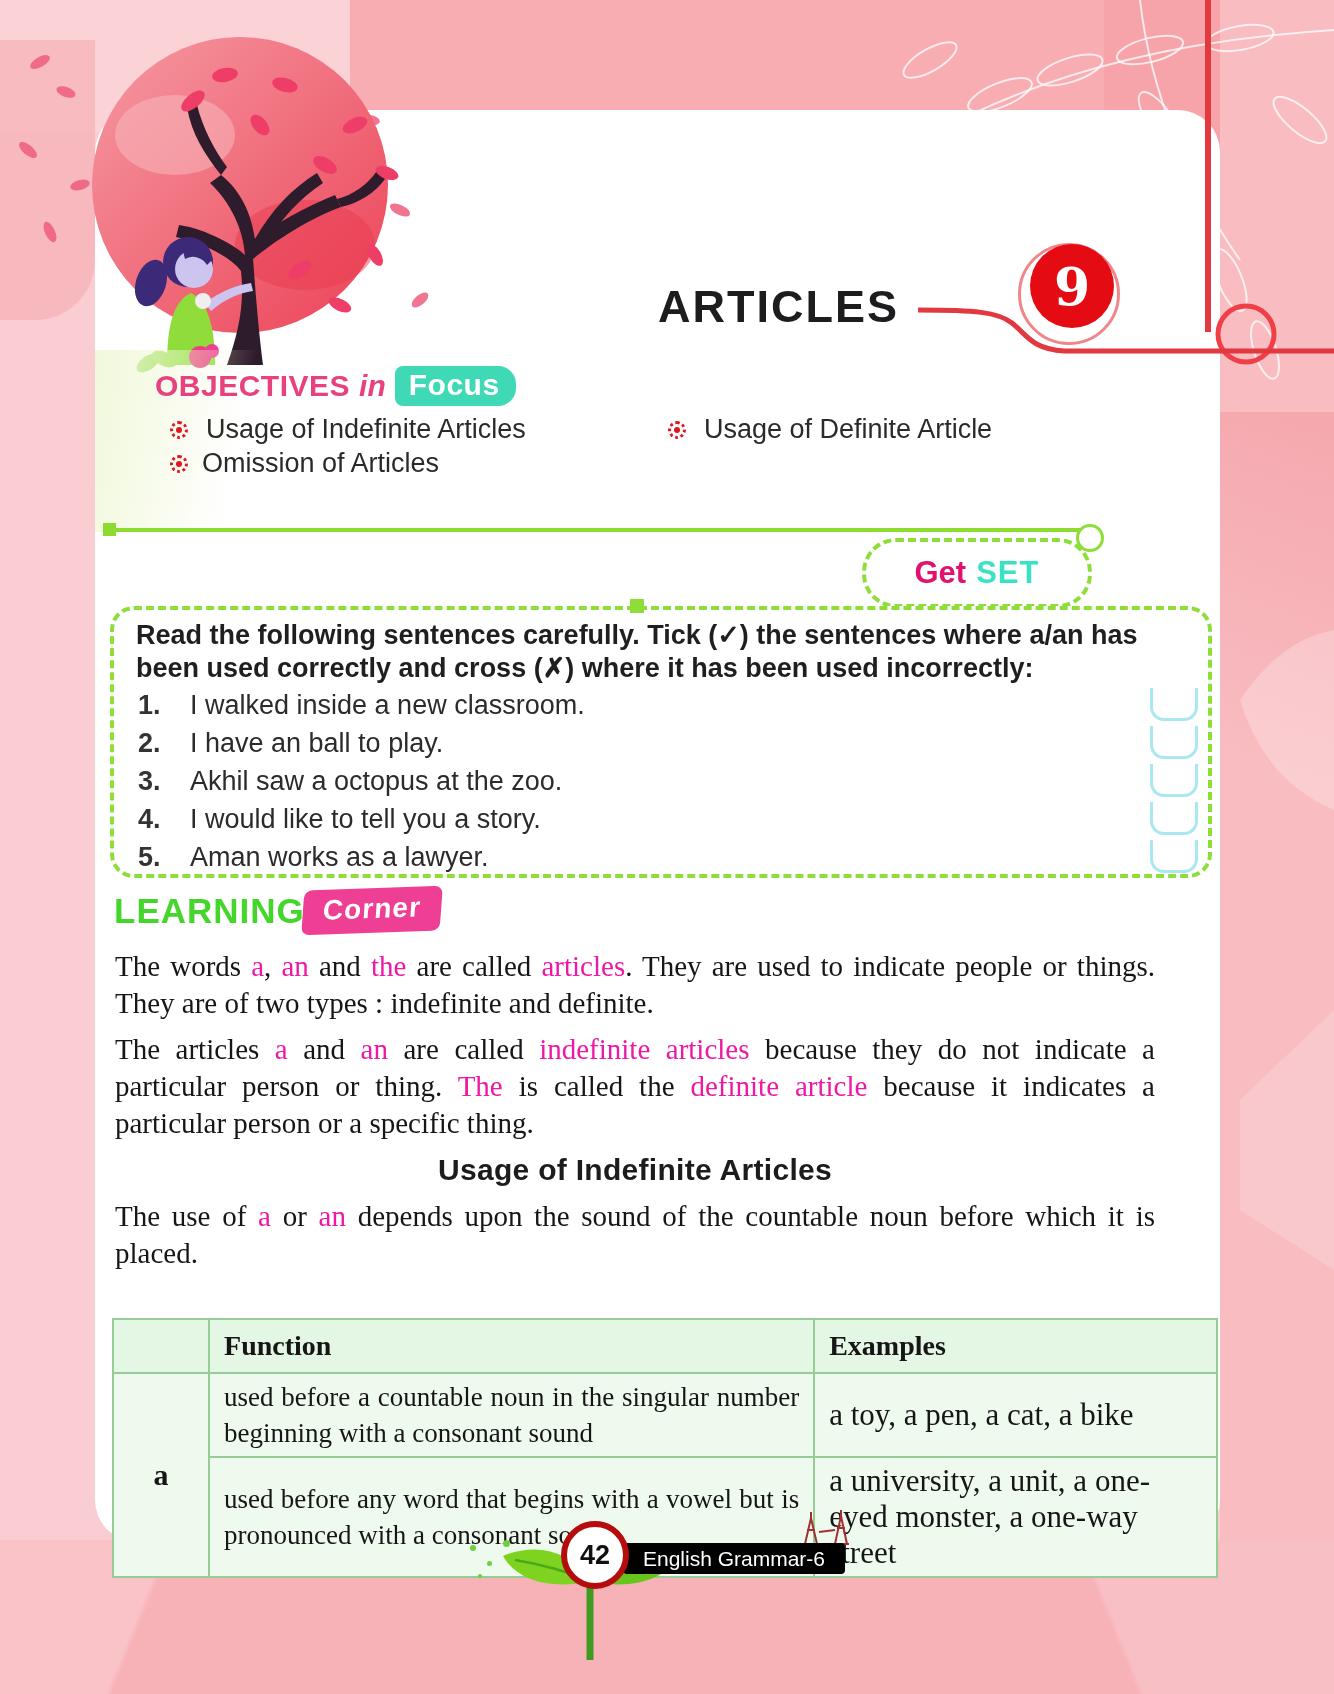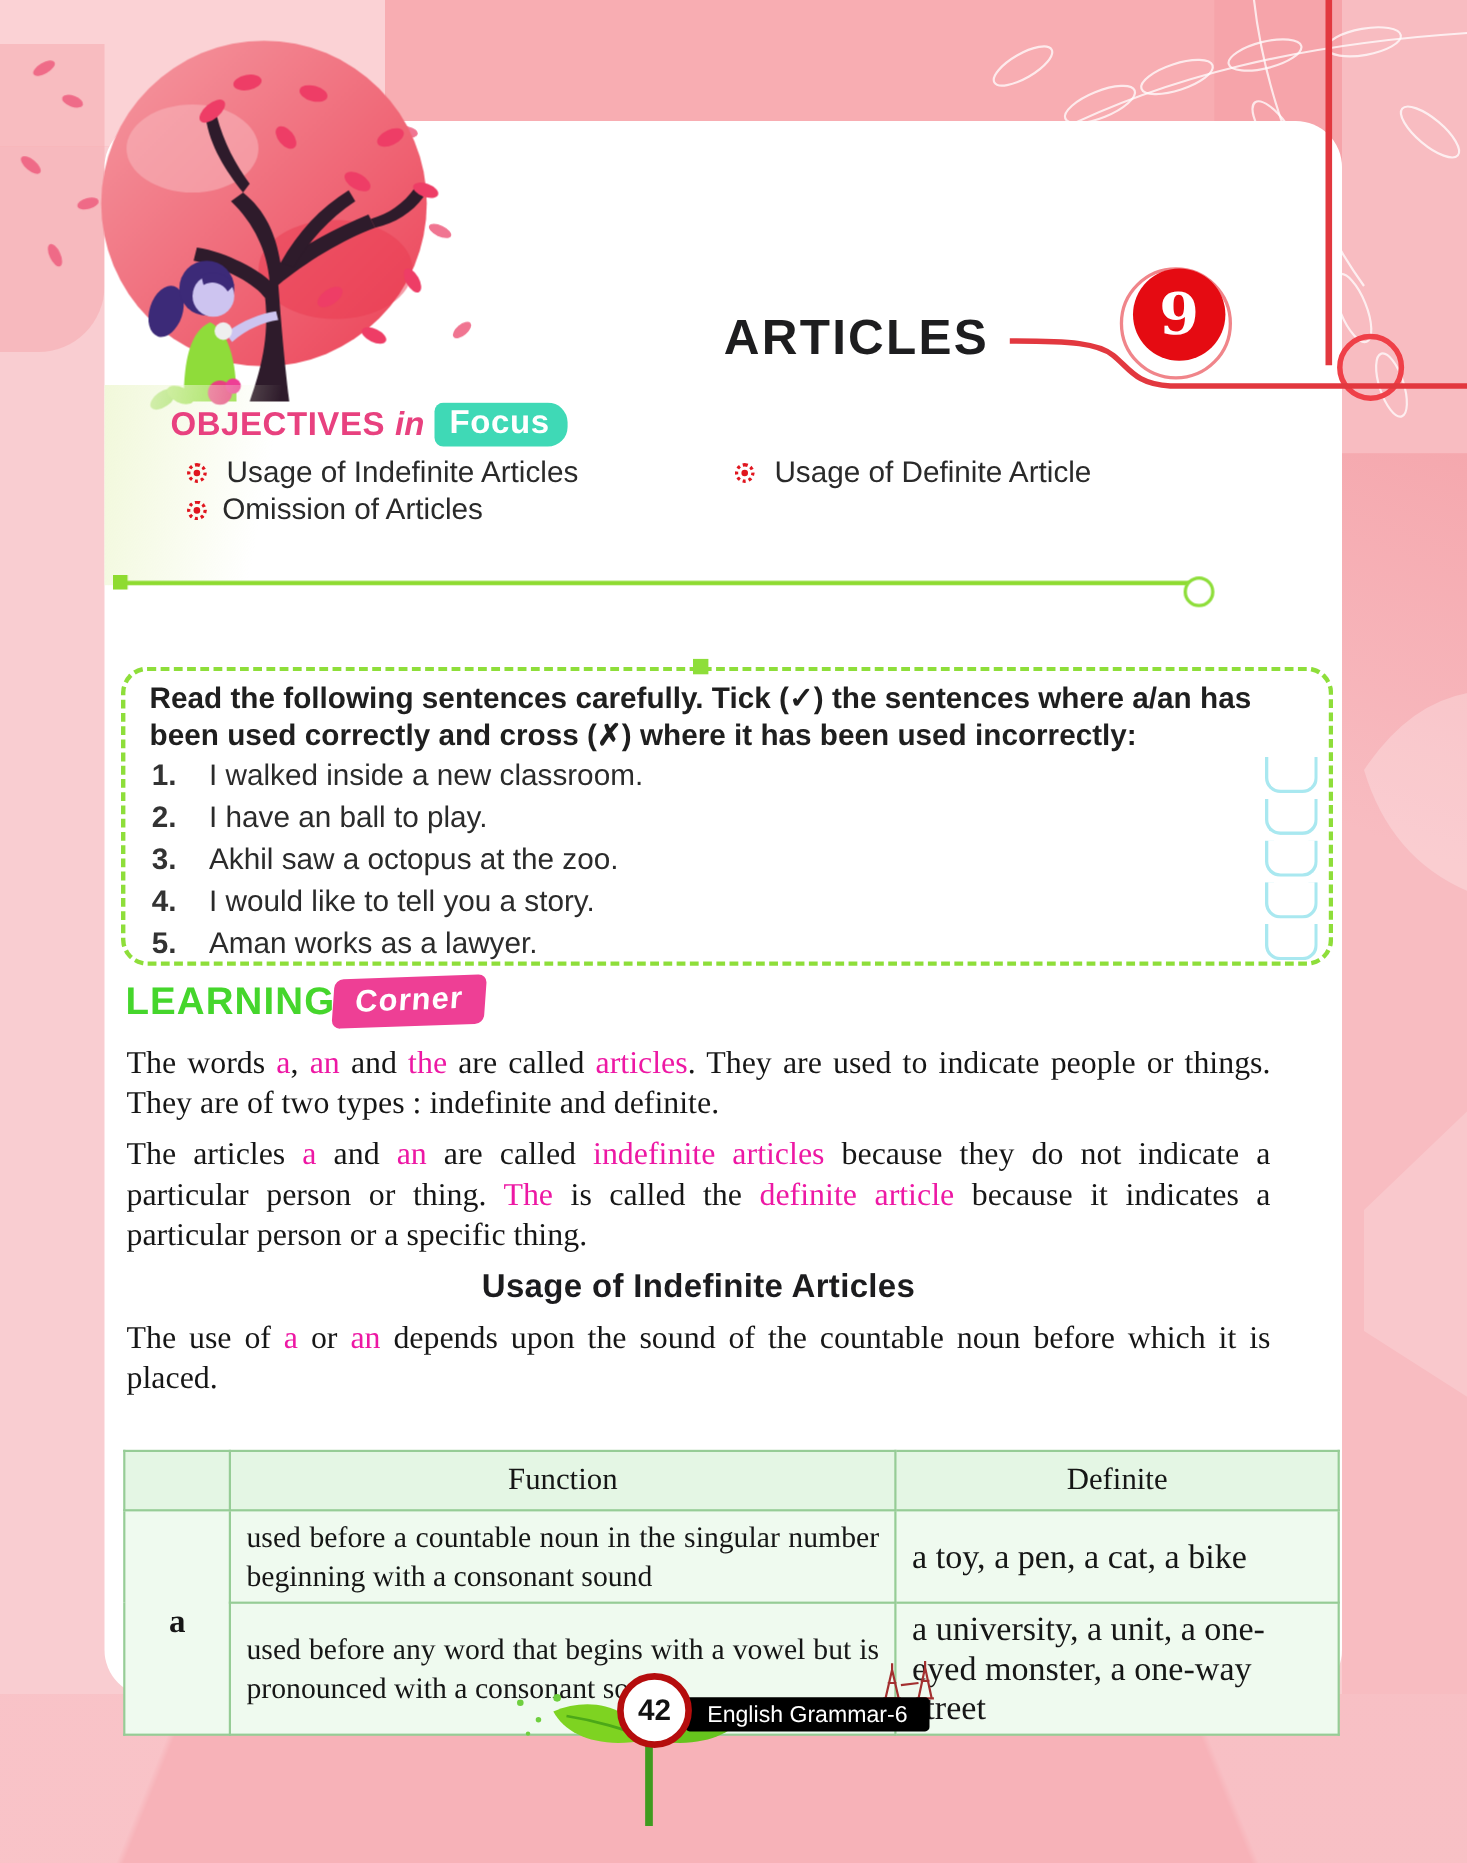--- a/index.html
+++ b/index.html
@@ -74,21 +74,21 @@
   .main-text p{margin:0 0 9px 0;}
   .seg-m{color:#ed18a4;}
   .sub-heading{font-family:"Liberation Sans",sans-serif;font-size:30px;font-weight:bold;color:#1c1c1e;
     text-align:center;margin:8px 0 10px;letter-spacing:.3px;}
   .table-intro{font-size:30px;font-weight:bold;color:#de1620;margin-top:10px;text-align:left;}
 
   
   table.gram{position:absolute;left:112px;top:1318px;width:1106px;border-collapse:collapse;
     font-family:"Liberation Serif",serif;color:#161616;}
   table.gram td{border:2px solid #96cc96;background:#effaef;padding:5px 14px;vertical-align:middle;}
-  table.gram tr.thead td{background:#e4f6e4;text-align:center;font-weight:normal;font-size:28px;height:42px;}
+  table.gram tr.thead td{background:#e4f6e4;text-align:left;font-weight:bold;font-size:28px;height:42px;}
   td.fn{font-size:27px;line-height:36px;text-align:justify;}
   td.ex{font-size:31px;line-height:36px;}
   td.article-cell{text-align:center;font-weight:bold;font-size:30px;width:68px;}
   col.c-a{width:72px;} col.c-fn{width:622px;} col.c-ex{width:412px;}
 
   
   .circle42{position:absolute;left:561px;top:1521px;width:56px;height:56px;background:#fff;border:6px solid #b50d0d;
     border-radius:50%;display:flex;align-items:center;justify-content:center;font-size:27px;font-weight:bold;color:#111;z-index:3;}
   .ribbon{position:absolute;left:623px;top:1543px;width:222px;height:31px;background:#000000;border-radius:4px;
     display:flex;align-items:center;justify-content:center;color:#fff;font-size:21px;z-index:2;}
@@ -218,20 +218,24 @@
       <span>Usage of Definite Article</span>
     </div>
     <div class="obj-item i2">
       <span class="dot-bullet"></span>
       <span>Omission of Articles</span>
     </div>
   </div>
 
   <div class="green-line"></div>
   <div class="green-line-sq"></div>
+  <div class="getset">
+    <span class="g">Get</span>
+    <span class="s">SET</span>
+  </div>
   <div class="getset-circle"></div>
 
   <div class="sent-box"></div>
   <div class="sent-sq"></div>
   <div class="sent-instruction">Read the following sentences carefully. Tick (✓) the sentences where a/an has been used correctly and cross (✗) where it has been used incorrectly:</div>
   <div class="sent-list">
     <div class="sent-row">
       <span class="sent-num">1.</span>
       <span class="sent-text">I walked inside a new classroom.</span>
     </div>
@@ -273,21 +277,21 @@
   <table class="gram">
     <colgroup>
         <col class="c-a">
         <col class="c-fn">
         <col class="c-ex">
       </colgroup>
     <tbody>
         <tr class="thead">
       <td></td>
       <td>Function</td>
-      <td>Definite</td>
+      <td>Examples</td>
     </tr>
     <tr>
       <td class="article-cell" rowspan="2">a</td>
       <td class="fn">used before a countable noun in the singular number beginning with a consonant sound</td>
       <td class="ex">a toy, a pen, a cat, a bike</td>
     </tr>
     <tr>
       <td class="fn">used before any word that begins with a vowel but is pronounced with a consonant sound</td>
       <td class="ex">a university, a unit, a one-eyed monster, a one-way street</td>
     </tr>

